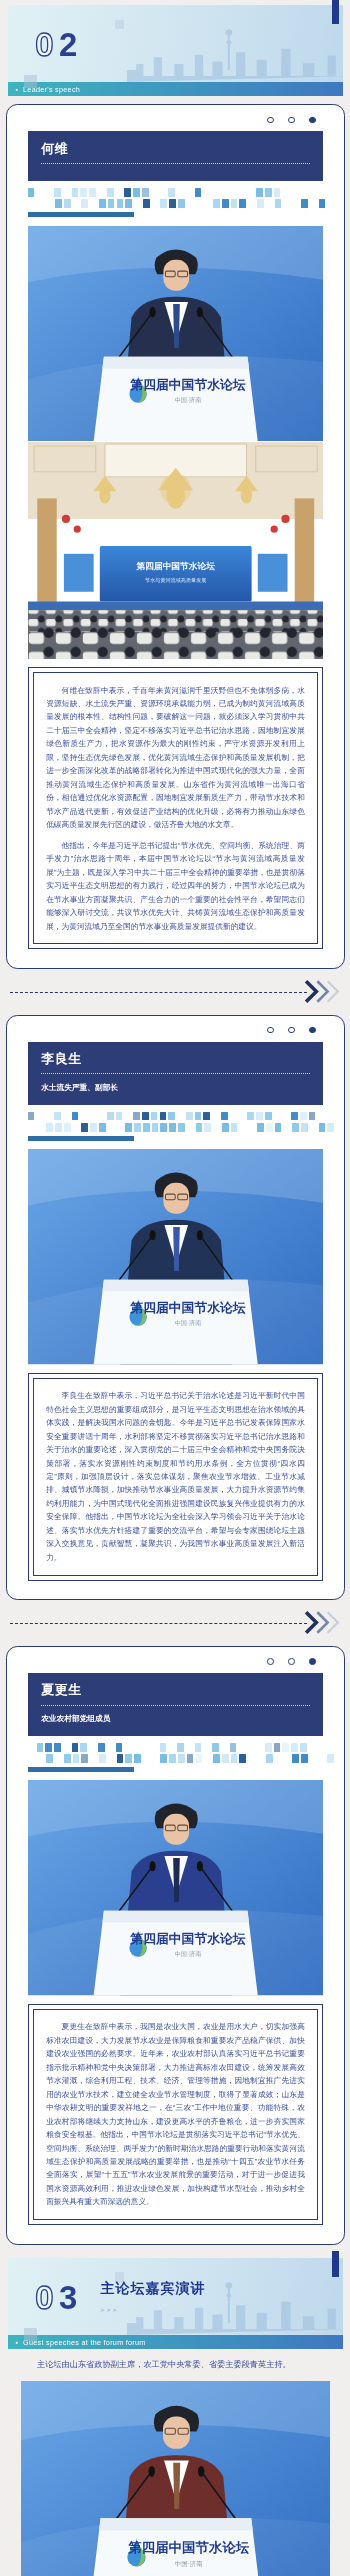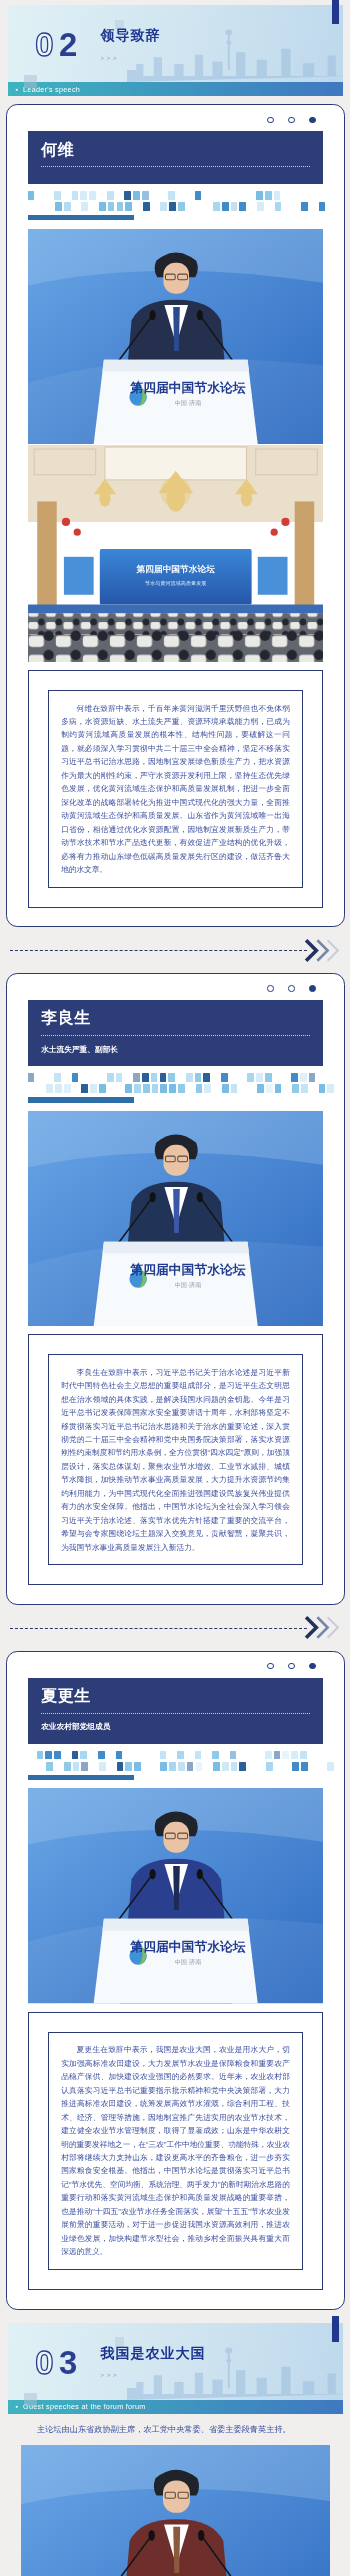--- a/index.html
+++ b/index.html
@@ -37,36 +37,36 @@
   
   .card{
     margin:8.2px 6.2px 0;background:#fff;border:0.8px solid #2a3a74;
     border-radius:11.3px;padding:7.2px 20.6px 18.5px;position:relative;
   }
   .dots{display:flex;justify-content:flex-end;gap:14.4px;margin:4.1px 7.2px 8.2px 0;}
   .dot{width:4.6px;height:4.6px;border:0.8px solid #24407c;border-radius:50%;background:#fff;}
   .dot.filled{background:#24407c;}
 
   .speaker-header{background:#2d3d78;color:#fff;padding:8.2px 13.4px 10.3px;}
-  .speaker-name{font-size:16px;font-weight:bold;letter-spacing:0.5px;}
+  .speaker-name{font-size:13px;font-weight:bold;letter-spacing:0.5px;}
   .dotline{border-bottom:1px dotted rgba(255,255,255,.75);margin:5.7px 0 6.7px;}
   .speaker-title{font-size:7.7px;font-weight:bold;line-height:1.75;}
 
   .mosaic{margin:6.7px 0 3.1px;}
   .mrow{display:flex;gap:2.1px;height:8.8px;margin-bottom:2.6px;}
   .mrow.m2{margin-left:18.5px;}
   .mrow span{flex:0 0 6.7px;width:6.7px;height:8.8px;border-radius:0.5px;}
 
   .accent-bar{width:106px;height:5.2px;background:#2f6da6;margin:4.1px 0 8.2px;}
 
   .photo{display:block;width:100%;height:auto;}
   .photo + .photo{margin-top:1px;}
 
   
-  .textbox{border:1px solid #2a3a74;padding:19px;margin-top:8.2px;background:#fff;}
+  .textbox{border:1px solid #2a3a74;padding:4px;margin-top:8.2px;background:#fff;}
   .textbox-inner{border:1.5px solid #2a3a74;padding:10.3px 12.4px;}
   .para{
     color:#3a4d9f;font-size:7.7px;line-height:1.75;
     text-indent:2em;text-align:justify;margin:0;
   }
   .para + .para{margin-top:7.2px;}
 
   
   .divider{position:relative;height:25px;margin:10.3px 10.3px;}
   .divider .dash{position:absolute;left:0;right:34px;top:50%;border-top:1px dashed #2a3560;}
@@ -137,25 +137,20 @@
         <g fill="#9dbede">
             <rect x="196" y="40" width="4" height="82"></rect>
             <circle cx="198" cy="34" r="7"></circle>
             <circle cx="198" cy="58" r="5"></circle>
           </g>
       </svg>
       <svg class="num-svg" width="52" height="37" viewBox="0 0 100 72">
         <text x="0" y="60" font-size="64" font-weight="bold" fill="#eef6fb" stroke="#2b3f8f" stroke-width="2.5">0</text>
         <text x="46" y="60" font-size="64" font-weight="bold" fill="#2b3f8f">2</text>
       </svg>
-      <div class="btitle-wrap">
-        <div class="btitle">领导致辞</div>
-        <div class="bline"></div>
-        <div class="arrows">&gt;&gt;&gt;</div>
-      </div>
       <span class="vbar"></span>
     </div>
     <div class="banner-strip">
       <span class="bullet">●</span>
       <span>Leader's speech</span>
     </div>
   </div>
 
   <div class="card">
     <div class="dots">
@@ -277,20 +272,21 @@
       <rect x="0" y="311" width="576" height="17" fill="#3b6cb4"></rect>
       <rect x="0" y="328" width="576" height="95" fill="#62666e"></rect>
       <rect x="0" y="328" width="576" height="42" fill="url(#crowd1)"></rect>
       <g transform="translate(0,358) scale(1.55)">
           <rect x="0" y="0" width="384" height="44" fill="url(#crowd1)"></rect>
         </g>
     </svg>
     <div class="textbox">
       <div class="textbox-inner">
         <p class="para">何维在致辞中表示，千百年来黄河滋润千里沃野但也不免体弱多病，水资源短缺、水土流失严重、资源环境承载能力弱，已成为制约黄河流域高质量发展的根本性、结构性问题，要破解这一问题，就必须深入学习贯彻中共二十届三中全会精神，坚定不移落实习近平总书记治水思路，因地制宜发展绿色新质生产力，把水资源作为最大的刚性约束，严守水资源开发利用上限，坚持生态优先绿色发展，优化黄河流域生态保护和高质量发展机制，把进一步全面深化改革的战略部署转化为推进中国式现代化的强大力量，全面推动黄河流域生态保护和高质量发展。山东省作为黄河流域唯一出海口省份，相信通过优化水资源配置，因地制宜发展新质生产力，带动节水技术和节水产品迭代更新，有效促进产业结构的优化升级，必将有力推动山东绿色低碳高质量发展先行区的建设，做活齐鲁大地的水文章。</p>
+        <p class="para">他指出，今年是习近平总书记提出“节水优先、空间均衡、系统治理、两手发力”治水思路十周年，本届中国节水论坛以“节水与黄河流域高质量发展”为主题，既是深入学习中共二十届三中全会精神的重要举措，也是贯彻落实习近平生态文明思想的有力践行，经过四年的努力，中国节水论坛已成为在节水事业方面凝聚共识、产生合力的一个重要的社会性平台，希望同志们能够深入研讨交流，共议节水优先大计、共铸黄河流域生态保护和高质量发展，为黄河流域乃至全国的节水事业高质量发展提供新的建议。</p>
       </div>
     </div>
   </div>
 
   <div class="divider">
     <div class="dash"></div>
     <svg class="chev" width="38" height="25" viewBox="0 0 74 48">
       <path d="M6 4 L26 24 L6 44" fill="none" stroke="#22325f" stroke-width="7"></path>
       <path d="M28 4 L48 24 L28 44" fill="none" stroke="#7586ab" stroke-width="5"></path>
       <path d="M48 4 L68 24 L48 44" fill="none" stroke="#c7cdda" stroke-width="4"></path>
@@ -504,21 +500,21 @@
             <rect x="196" y="40" width="4" height="82"></rect>
             <circle cx="198" cy="34" r="7"></circle>
             <circle cx="198" cy="58" r="5"></circle>
           </g>
       </svg>
       <svg class="num-svg" width="52" height="37" viewBox="0 0 100 72">
         <text x="0" y="60" font-size="64" font-weight="bold" fill="#eef6fb" stroke="#2b3f8f" stroke-width="2.5">0</text>
         <text x="46" y="60" font-size="64" font-weight="bold" fill="#2b3f8f">3</text>
       </svg>
       <div class="btitle-wrap">
-        <div class="btitle">我国是农业大国</div>
+        <div class="btitle">主论坛嘉宾演讲</div>
         <div class="bline"></div>
         <div class="arrows">&gt;&gt;&gt;</div>
       </div>
       <span class="vbar"></span>
     </div>
     <div class="banner-strip">
       <span class="bullet">●</span>
       <span>Guest speeches at the forum forum</span>
     </div>
   </div>

